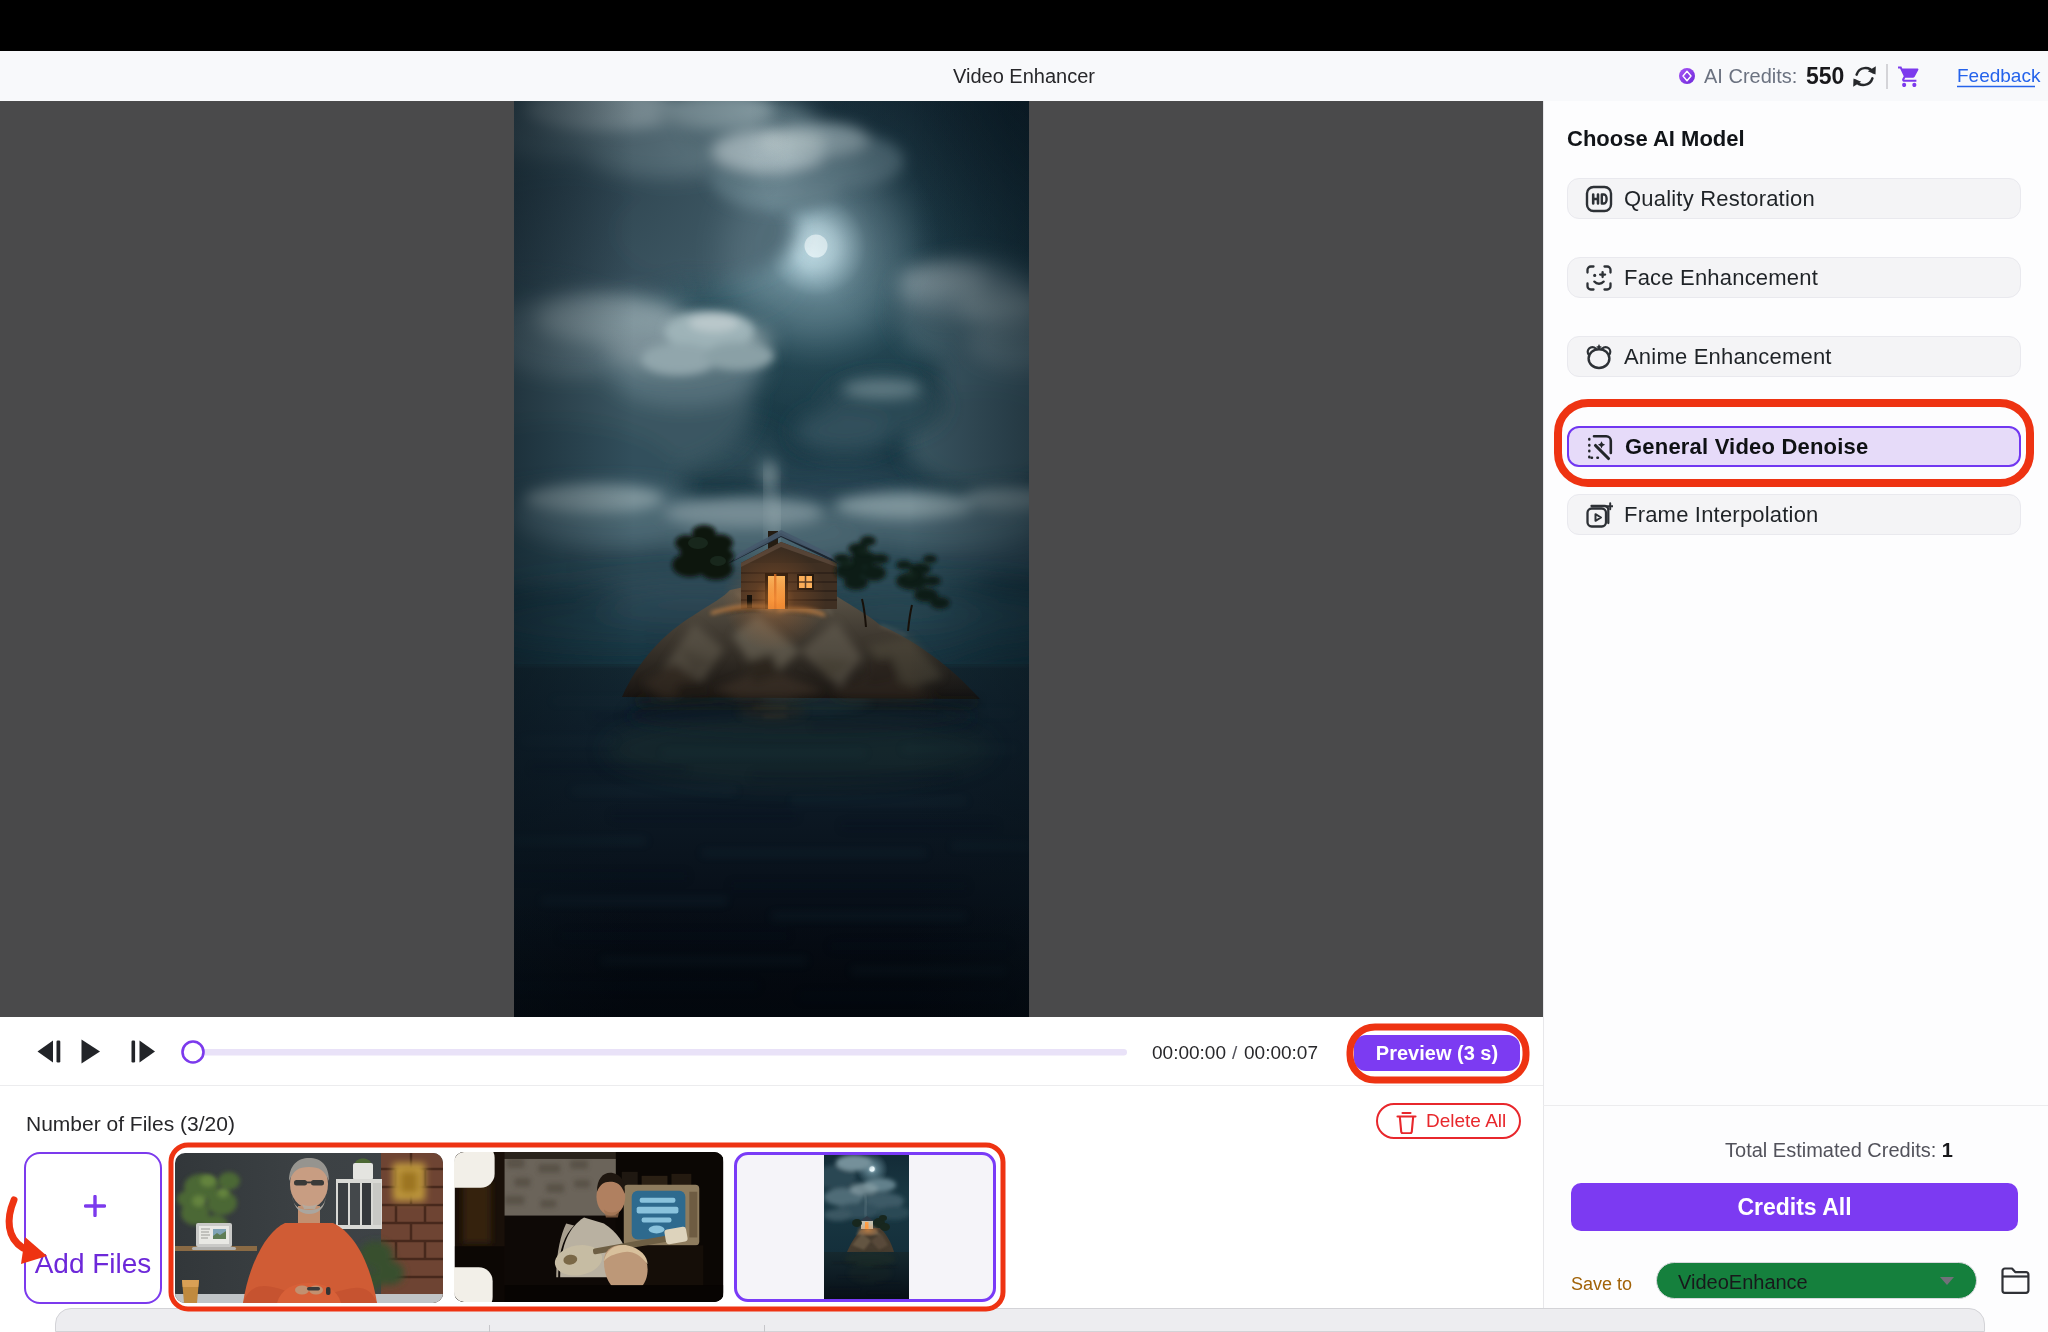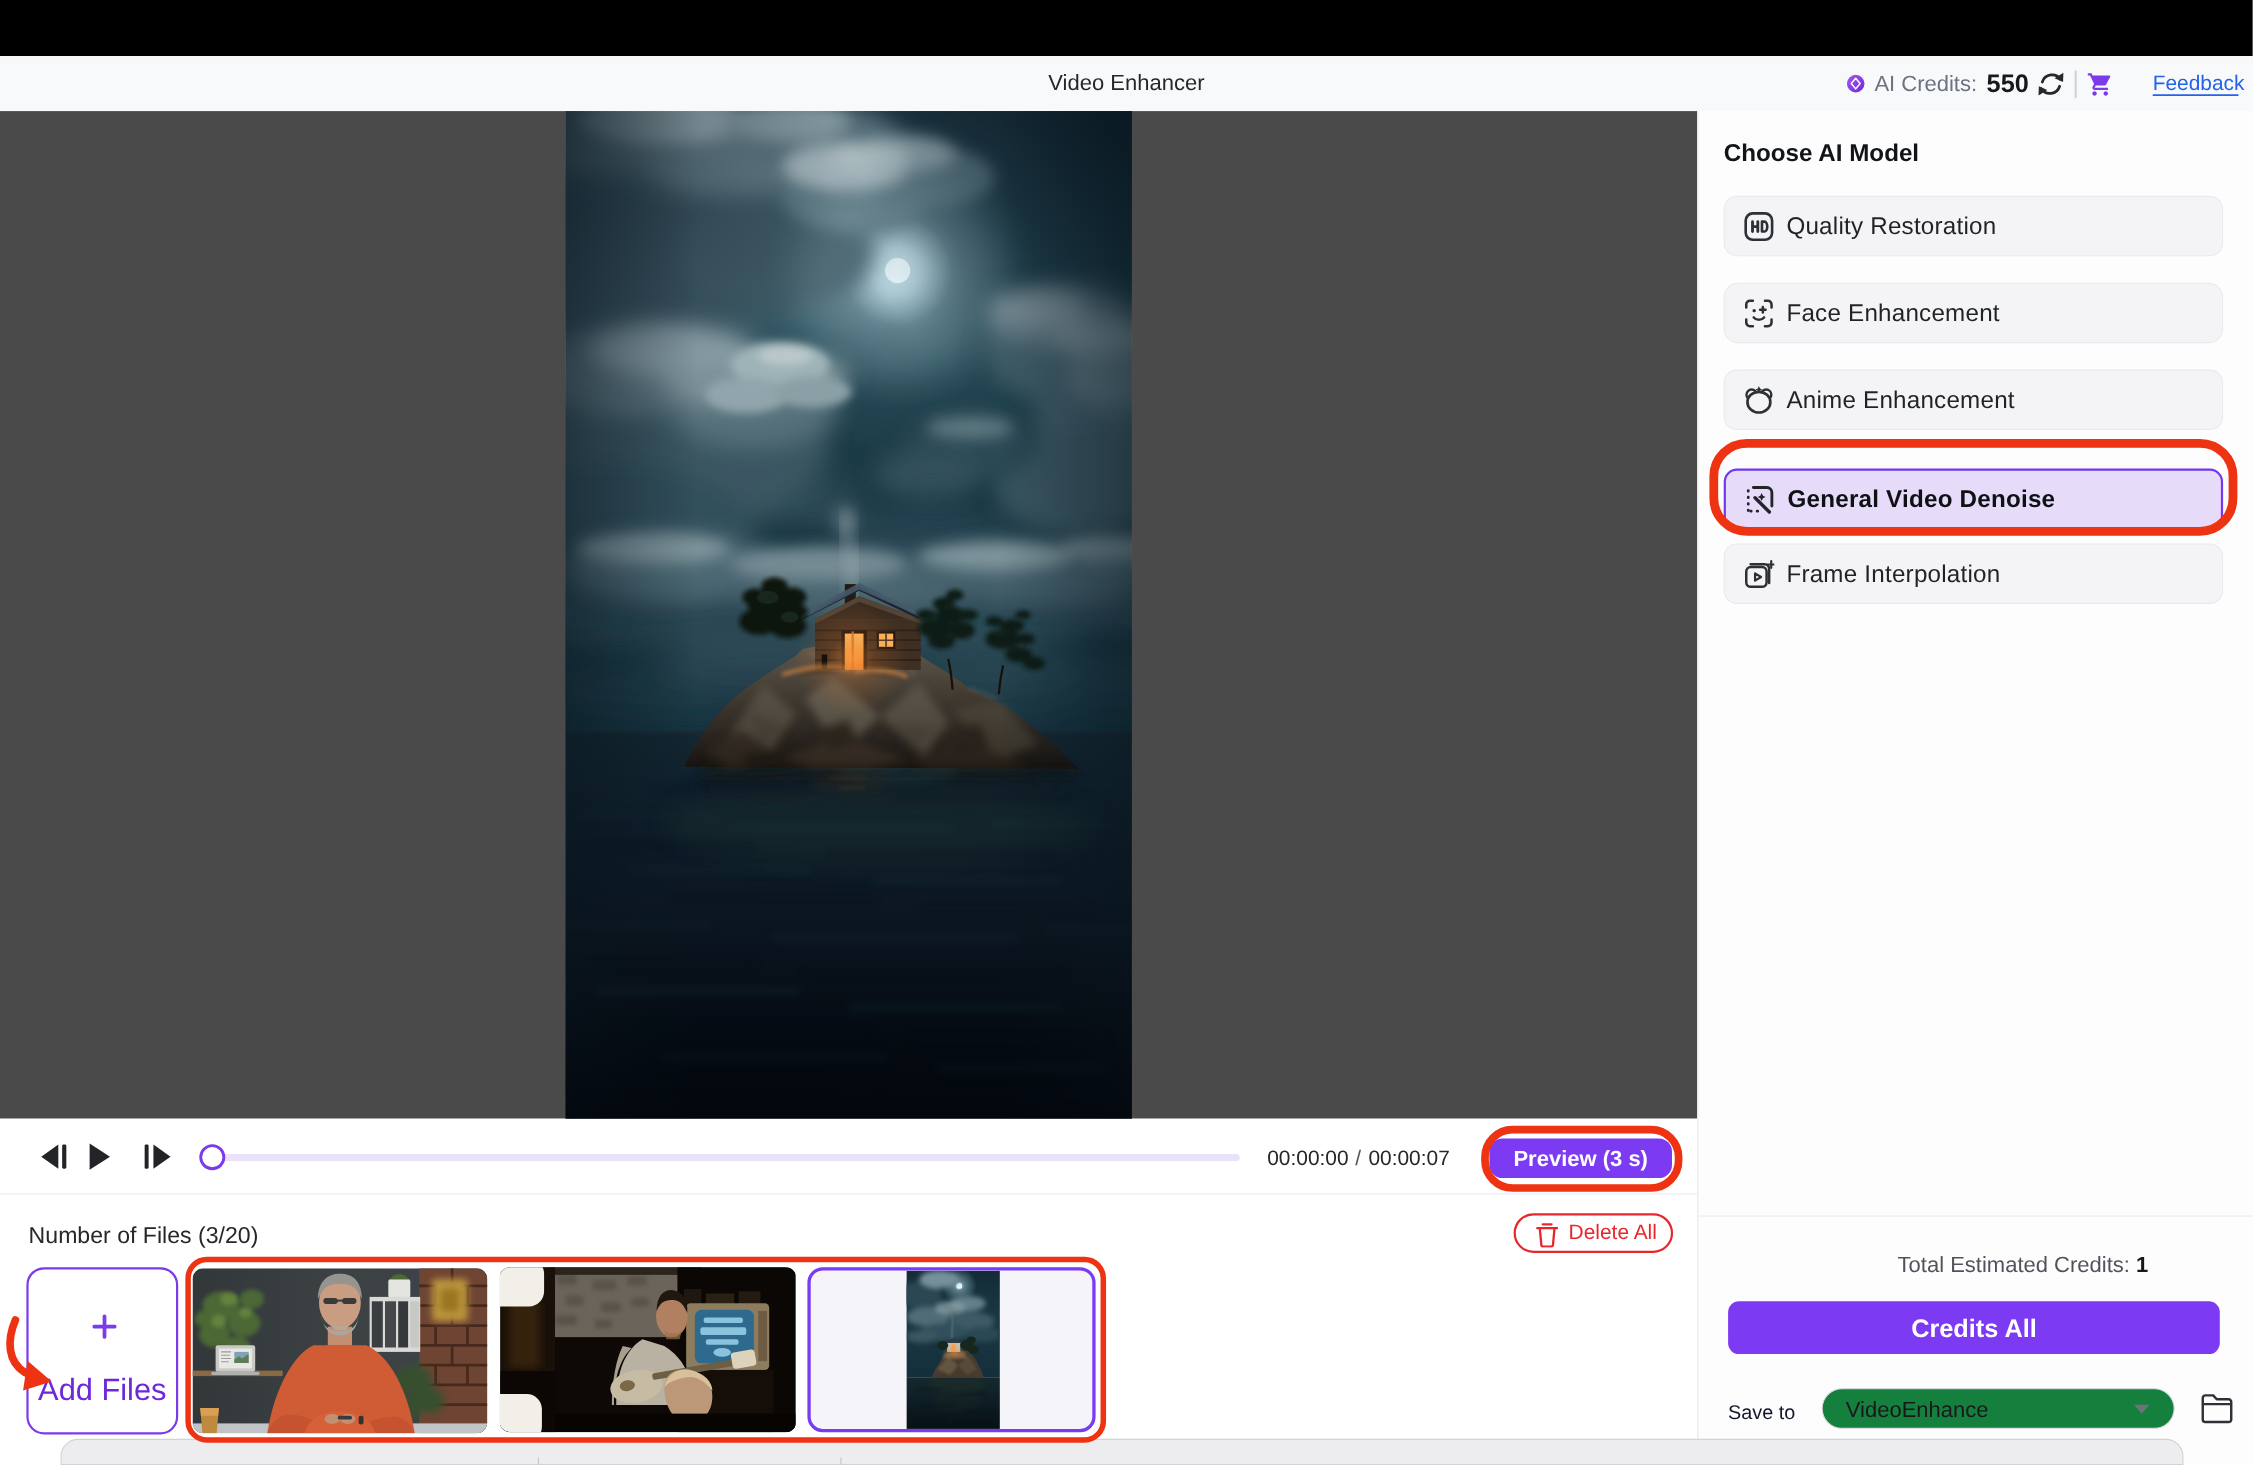--- a/index.html
+++ b/index.html
@@ -10,21 +10,21 @@
 
   #topbar { left:0; top:0; width:2048px; height:51px; background:#000; }
   #header { left:0; top:51px; width:2048px; height:50px; background:#f8f9fb; }
   #htitle { left:0; top:65px; width:2048px; text-align:center; font-size:20px; color:#27272a; }
 
   #videoarea { left:0; top:101px; width:1543px; height:916px; background:#4a4a4b; }
   #controls { left:0; top:1017px; width:1543px; height:69px; background:#ffffff; border-bottom:1px solid #ececee; }
   #filespanel { left:0; top:1087px; width:1543px; height:245px; background:#ffffff; }
 
   #sidebar { left:1543px; top:101px; width:505px; height:1231px; background:#fdfdfe; border-left:1px solid #e7e7ea; }
-  .model-btn { position:absolute; left:1567px; width:454px; height:55px; background:#f4f4f6;
+  .model-btn { position:absolute; left:1567px; width:454px; height:41px; background:#f4f4f6;
     border:1px solid #e9e9ee; border-radius:12px; display:flex; align-items:center; }
   .model-btn .mic { margin-left:17px; width:28px; height:28px; flex:none; }
   .model-btn .mlabel { margin-left:11px; font-size:22px; color:#1f2327; letter-spacing:0.2px; }
   .model-btn.sel { background:#e6dbf9; border:2px solid #7137f1; }
   .model-btn.sel .mlabel { font-weight:bold; color:#0f1114; }
 
   #choosetitle { left:1567px; top:126px; font-size:22px; font-weight:bold; color:#111418; }
 
   .thumb { position:absolute; top:1153px; height:150px; border-radius:10px; overflow:hidden; }
 </style>
@@ -672,21 +672,21 @@
       <rect x="2.5" y="7.5" width="18.5" height="18" rx="4.2"></rect>
       <path d="M10.5 13.2 L16 16.5 L10.5 19.8 Z" stroke-width="2.0" stroke-linejoin="round"></path>
       <path d="M25.2 2.2 v6 M22.2 5.2 h6" stroke-width="2.0" stroke-linecap="round"></path>
     </svg>
     <span class="mlabel">Frame Interpolation</span>
     </div>
 
   <div class="abs" style="left:1543px; top:1105px; width:505px; height:1px; background:#ececee;"></div>
   <div class="abs" style="left:1543px; top:1139px; width:592px; text-align:center; font-size:20px; color:#52525b;">Total Estimated Credits: <span style="font-weight:bold; color:#18181b;">1</span></div>
   <div class="abs" style="left:1571px; top:1183px; width:447px; height:48px; background:#7c3af2; border-radius:10px; color:#fff; font-size:23px; font-weight:bold; text-align:center; line-height:48px;">Credits All</div>
-  <div class="abs" style="left:1571px; top:1274px; font-size:18px; color:#0f172a;">Save to</div>
+  <div class="abs" style="left:1571px; top:1274px; font-size:18px; color:#a16207;">Save to</div>
   <div class="abs" style="left:1656px; top:1262px; width:321px; height:37px; background:#15803d; border:1px solid #d9d9de; border-radius:19px;">
     <span style="position:absolute; left:21px; top:8px; font-size:20px; color:#18181b;">VideoEnhance</span>
     <span style="position:absolute; right:22px; top:14px; width:0; height:0; border-left:7px solid transparent; border-right:7px solid transparent; border-top:8px solid #717179;"></span>
   </div>
   <svg class="abs" style="left:2000px; top:1266px;" width="31" height="29" viewBox="0 0 31 29" fill="none" stroke="#2f3136" stroke-width="2.2">
     <path d="M2.5 24.5 V4.8 a2.3 2.3 0 0 1 2.3-2.3 h7.2 l3.2 3.6 h10.9 a2.3 2.3 0 0 1 2.3 2.3 V24.5 a2.3 2.3 0 0 1 -2.3 2.3 H4.8 a2.3 2.3 0 0 1 -2.3 -2.3 z" stroke-linejoin="round"></path>
     <path d="M2.5 10.5 h26"></path>
   </svg>
 
   <div class="abs" style="left:55px; top:1308px; width:1930px; height:24px; background:#ededf0; border:1px solid #d3d3d7; border-radius:16px 16px 0 0;"></div>

